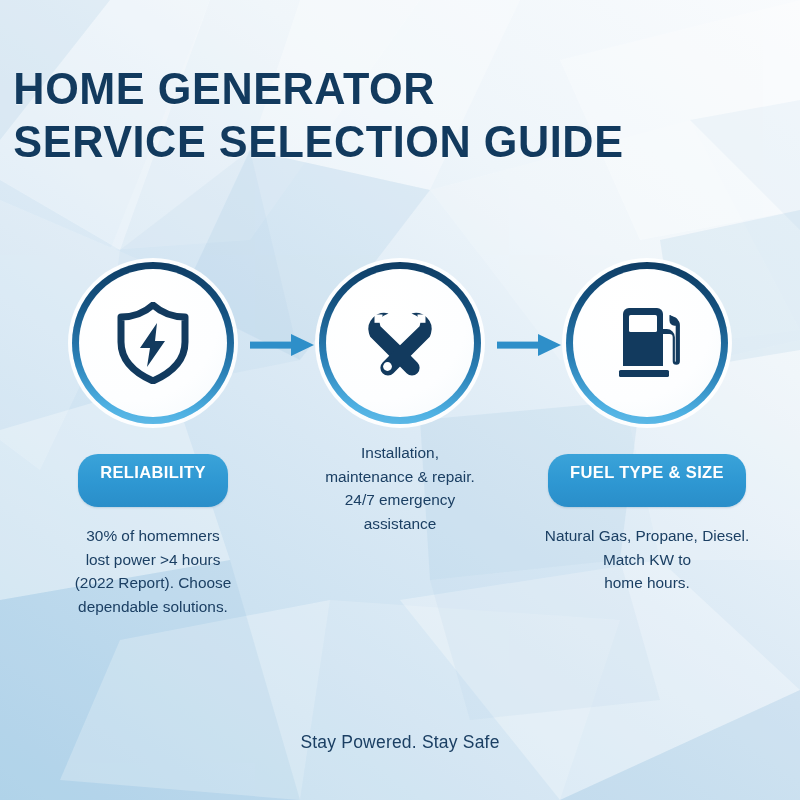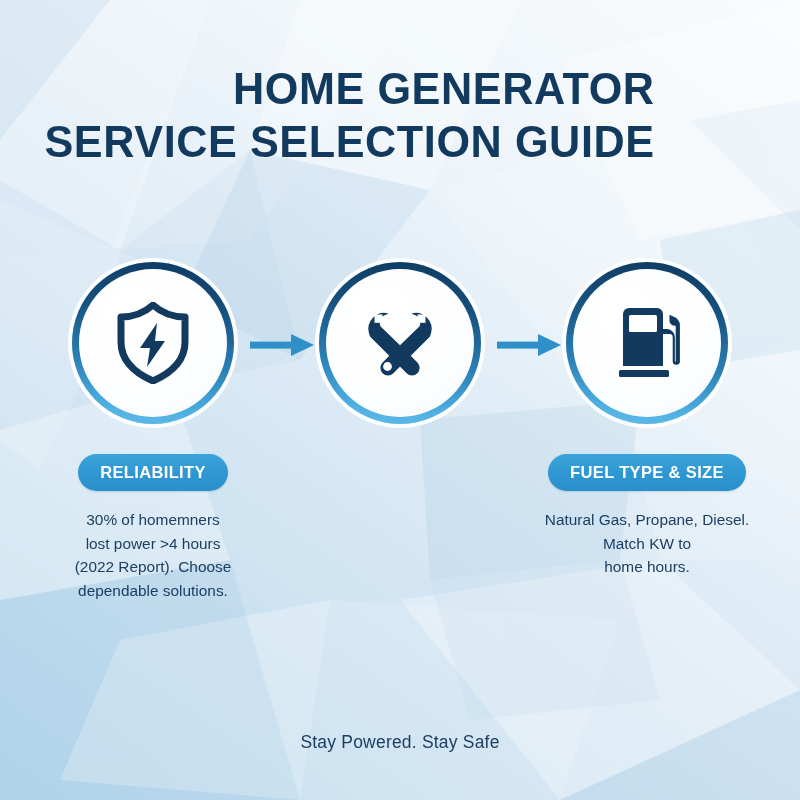--- a/index.html
+++ b/index.html
@@ -30,21 +30,21 @@
     height: 800px;
     pointer-events: none;
   }
 
   
   .title-block {
     position: absolute;
     top: 62px;
     left: 0;
     width: 668px;
-    text-align: right;
+    text-align: left;
   }
   .title-line {
     display: block;
     color: #123a5e;
     font-family: "Liberation Sans", sans-serif;
     font-weight: bold;
     font-size: 45px;
     letter-spacing: 0.6px;
     line-height: 53px;
     text-shadow: 0 1px 1px rgba(255,255,255,0.55);
@@ -90,21 +90,21 @@
     display: flex;
     align-items: center;
     justify-content: center;
   }
   .circle-inner svg { display: block; }
 
   
   .pill {
     display: inline-block;
     margin-top: 30px;
-    padding: 9px 22px 10px;
+    padding: 9px 22px 26px;
     border-radius: 20px;
     background: linear-gradient(180deg, #3aa3d9 0%, #2e97d2 55%, #2a8ec9 100%);
     color: #ffffff;
     font-family: "Liberation Sans", sans-serif;
     font-weight: bold;
     font-size: 16.5px;
     letter-spacing: 0.35px;
     line-height: 18px;
     white-space: nowrap;
     box-shadow: 0 1px 2px rgba(20,70,110,0.16);
@@ -223,20 +223,24 @@
             </g>
 
             <g fill="#ffffff">
               <polygon points="16.5,13.5 24.5,13.5 24.5,21.8 16.5,21.8"></polygon>
               <polygon points="59.5,13.5 67.5,13.5 67.5,21.8 59.5,21.8"></polygon>
             </g>
             <circle cx="29.5" cy="65.5" r="4.4" fill="#ffffff"></circle>
           </svg>
         </div>
       </div>
+      <div class="body-copy">Installation,
+maintenance &amp; repair.
+24/7 emergency
+assistance</div>
     </div>
 
     <div class="column col-2">
       <div class="circle-wrap">
         <div class="circle-ring"></div>
         <div class="circle-inner">
           <svg width="84" height="84" viewBox="0 0 84 84">
             <g fill="#123a5e">
 
               <path d="M18 13 a6 6 0 0 1 6 -6 h28 a6 6 0 0 1 6 6 v52 H18 Z"></path>

